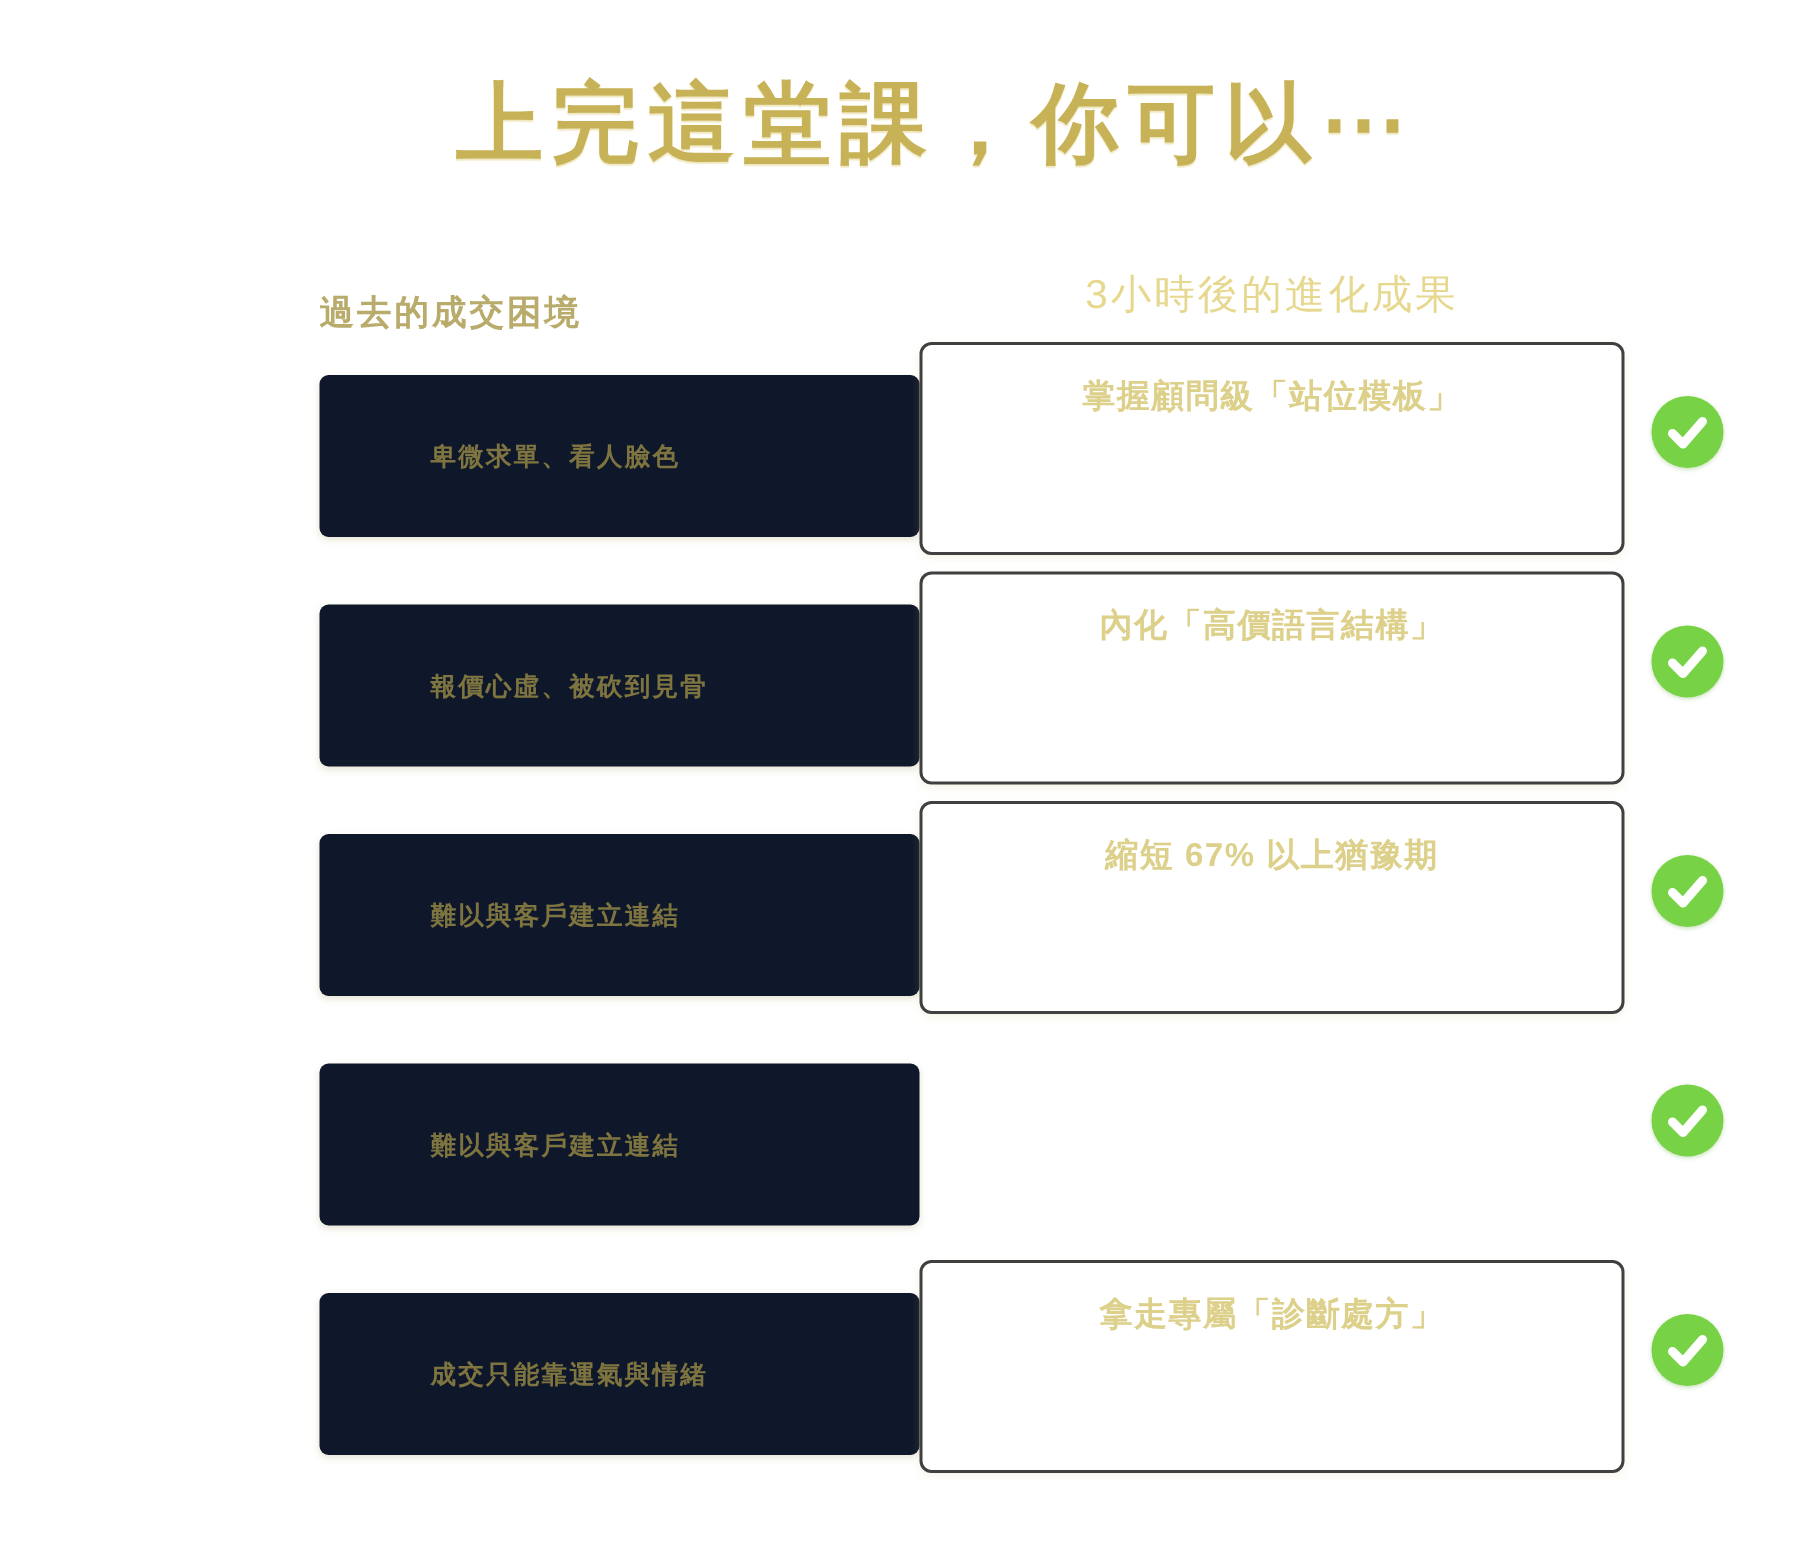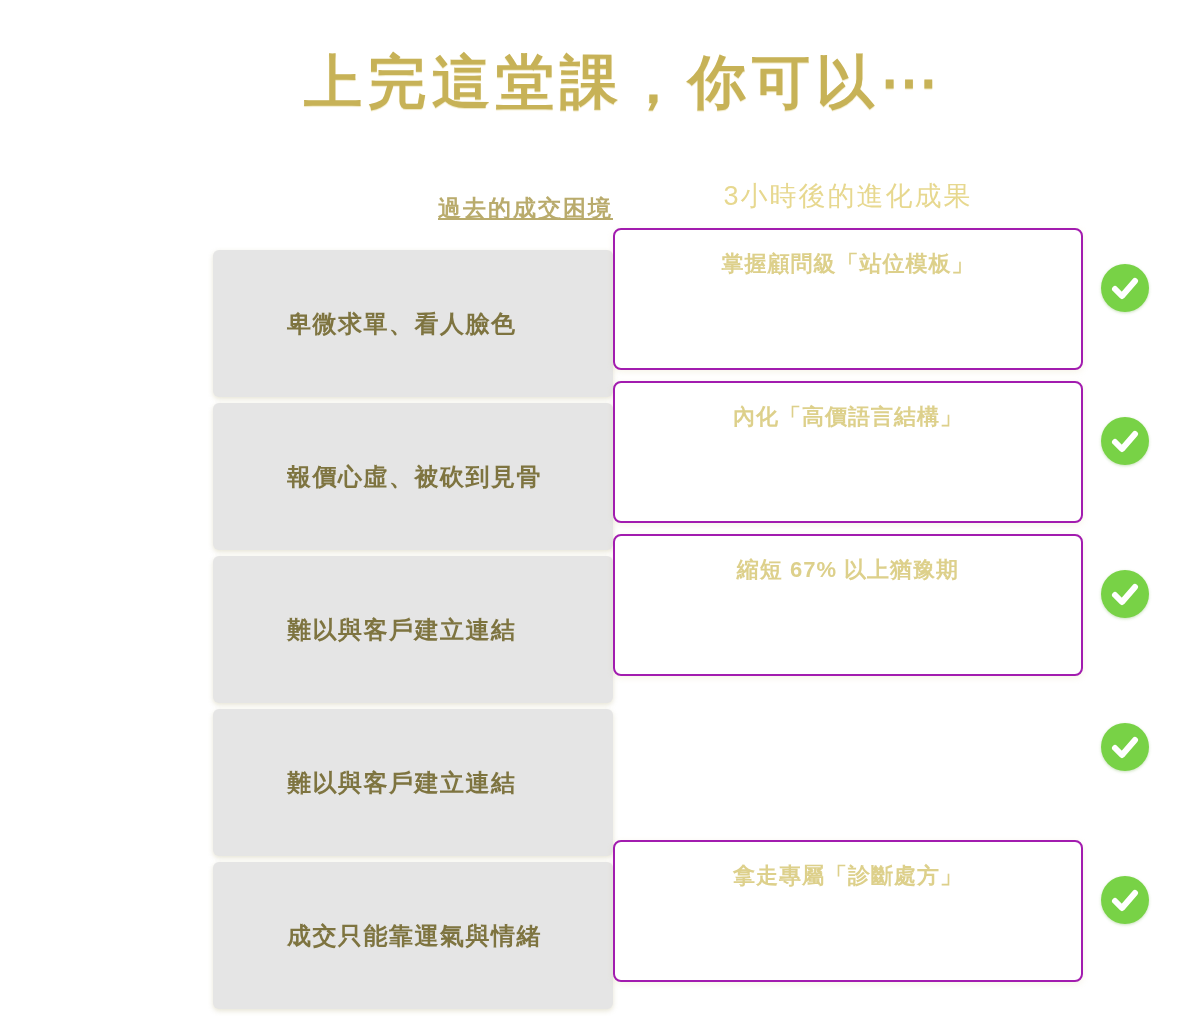--- a/index.html
+++ b/index.html
@@ -25,26 +25,25 @@
     letter-spacing: 6px;
     color: #c7b257;
     text-shadow: 0 1px 1px #efe7c0;
   }
 
   .col-header-left {
     position: absolute;
     top: 193px;
     left: 165px;
     width: 400px;
-    text-align: right;
+    text-align: left;
     font-size: 23px;
     font-weight: bold;
     letter-spacing: 2px;
     color: #b9ab6c;
-    text-decoration: underline;
   }
   .col-header-right {
     position: absolute;
     top: 178px;
     left: 565px;
     width: 470px;
     text-align: center;
     font-size: 27px;
     font-weight: normal;
     letter-spacing: 2px;
@@ -57,41 +56,41 @@
   .row:nth-child(2) { top: 381px; }
   .row:nth-child(3) { top: 534px; }
   .row:nth-child(4) { top: 687px; }
   .row:nth-child(5) { top: 840px; }
 
   .pain-box {
     position: absolute;
     left: 165px;
     top: 22px;
     width: 400px;
-    height: 147px;
-    background: #e5e5e5;
+    height: 108px;
+    background: #0f172a;
     border-radius: 6px;
     display: flex;
     align-items: center;
     padding-left: 74px;
-    font-size: 24px;
+    font-size: 17px;
     font-weight: 600;
     letter-spacing: 1.5px;
     color: #7e7440;
     box-shadow: 0 2px 5px rgba(160, 150, 90, 0.25);
   }
 
   .result-box {
     position: absolute;
     left: 565px;
     top: 0;
     width: 470px;
     height: 142px;
     background: #ffffff;
-    border: 2px solid #a21caf;
+    border: 2px solid #404040;
     border-radius: 8px;
     text-align: center;
     padding-top: 19px;
     font-size: 22px;
     font-weight: 600;
     letter-spacing: 1px;
     color: #ddd08b;
     box-shadow: 0 2px 6px rgba(205, 193, 130, 0.18);
   }
 

